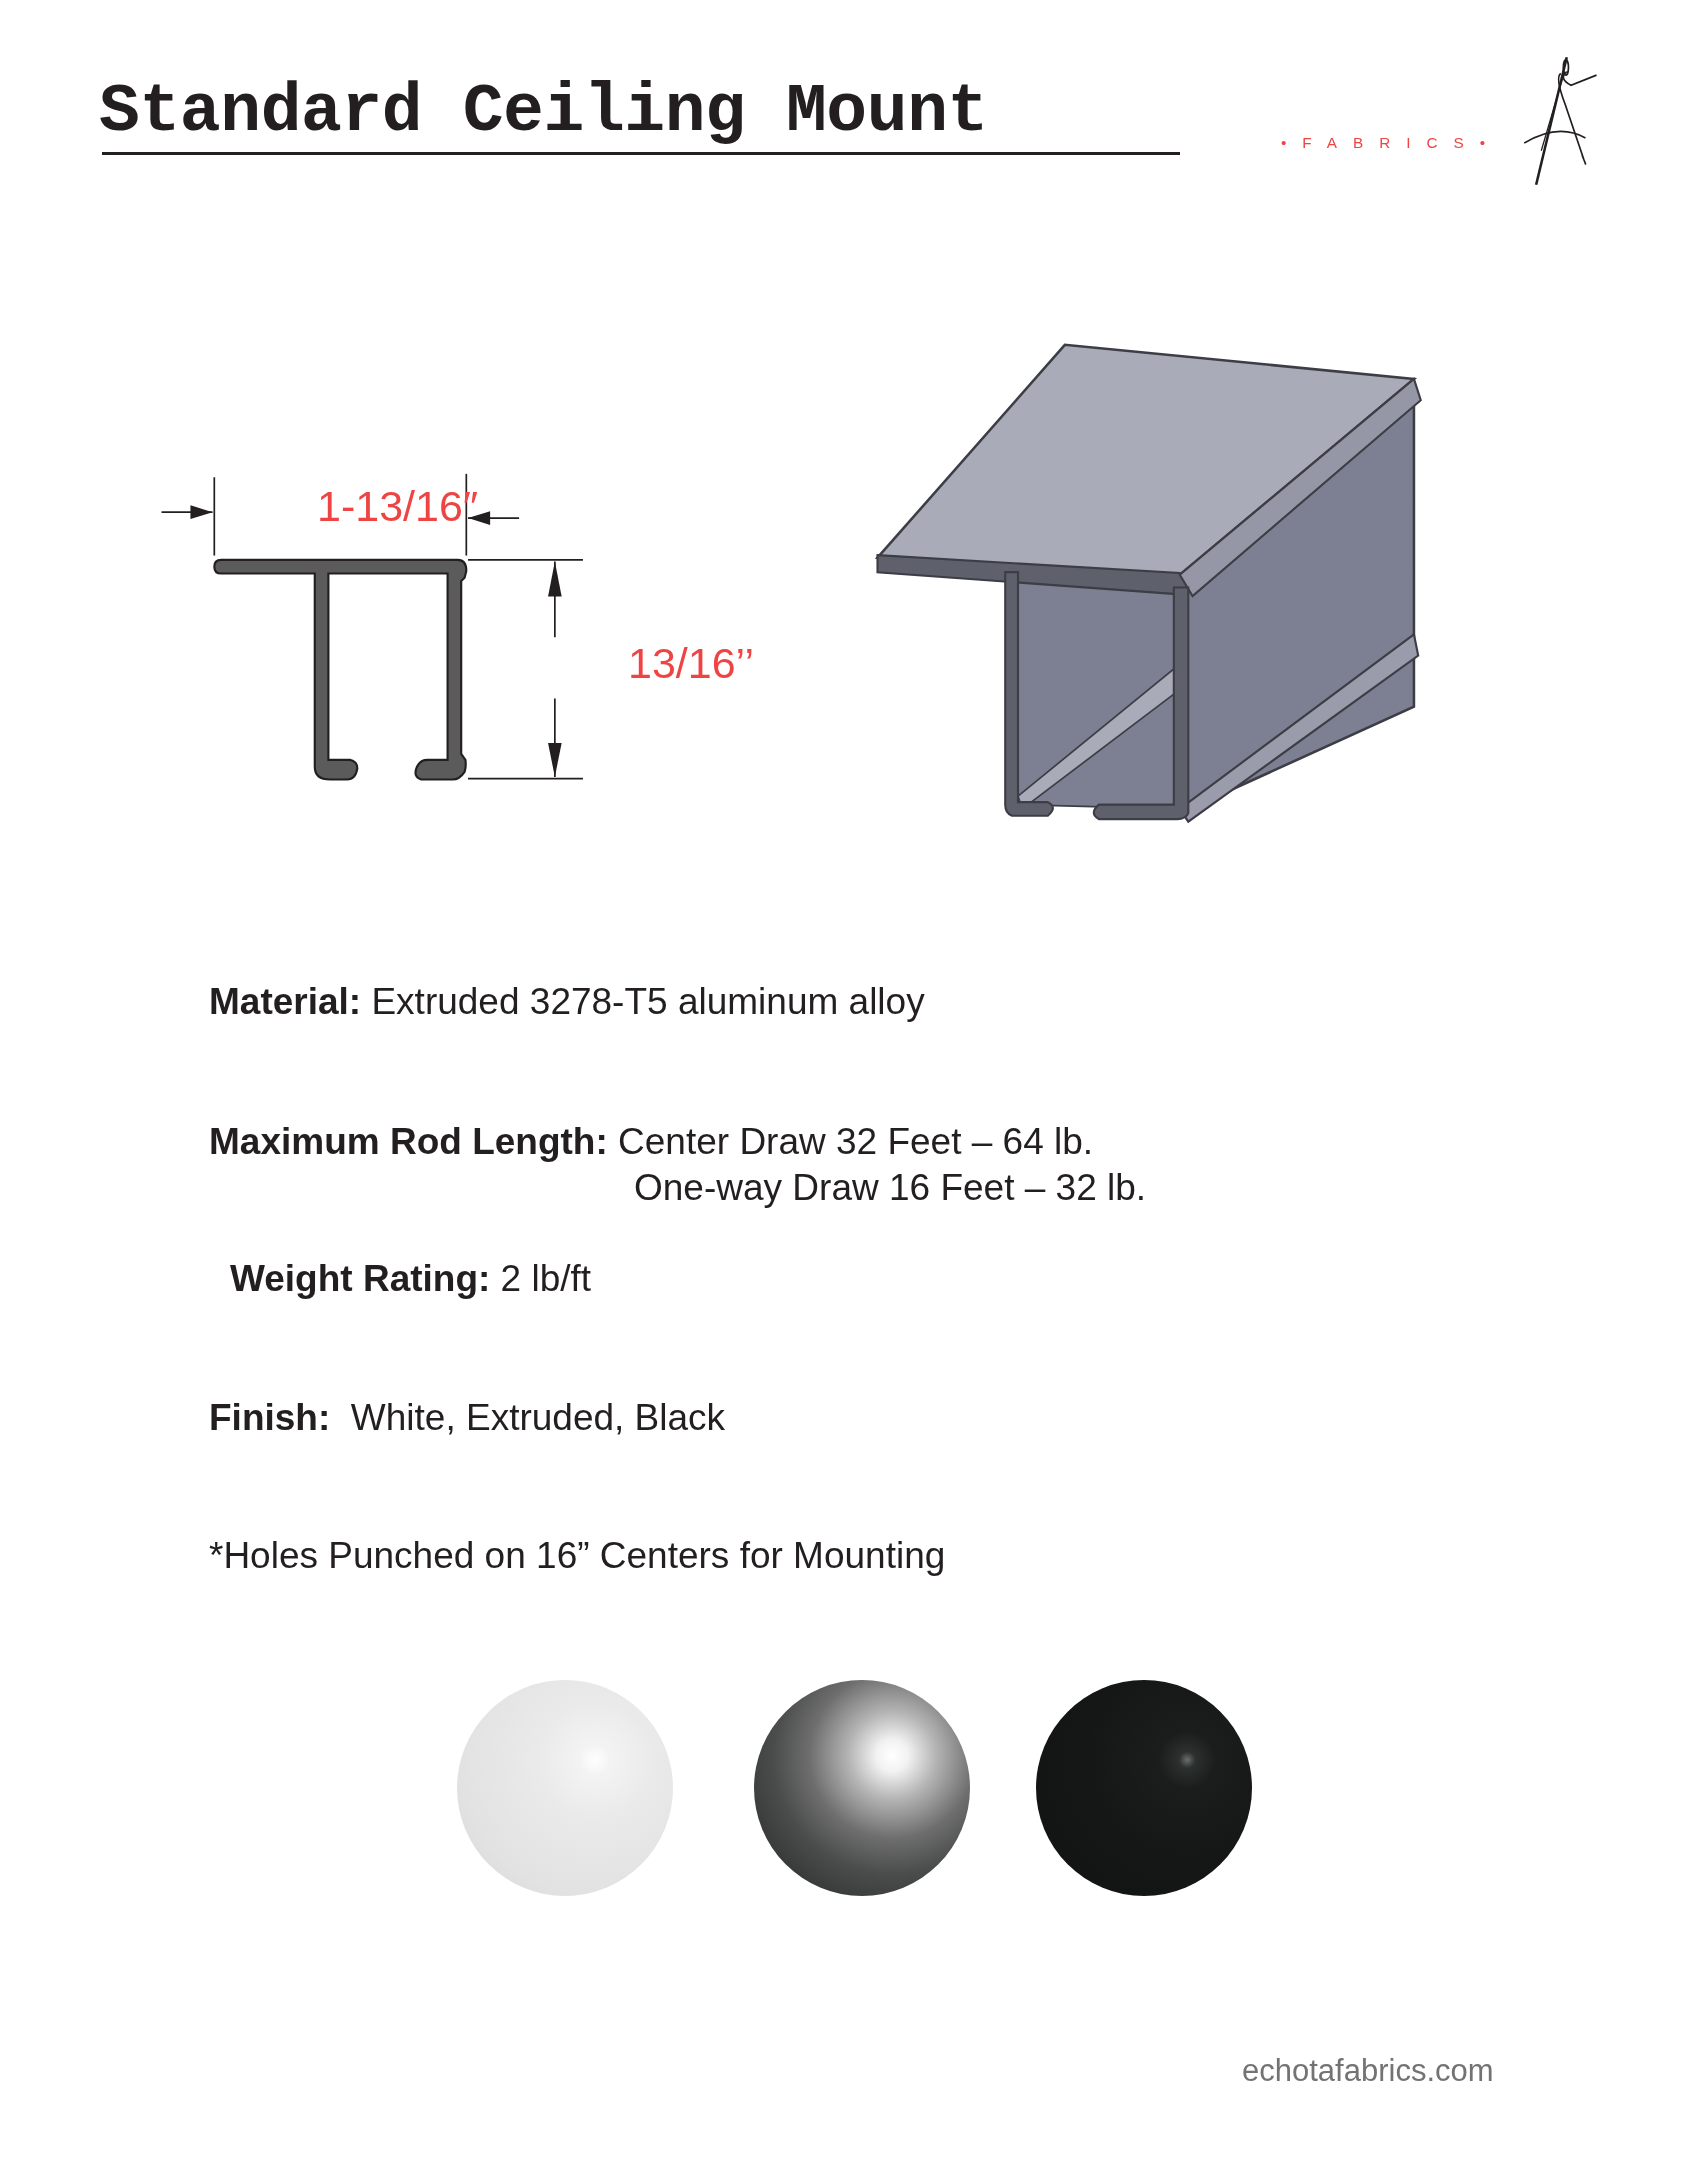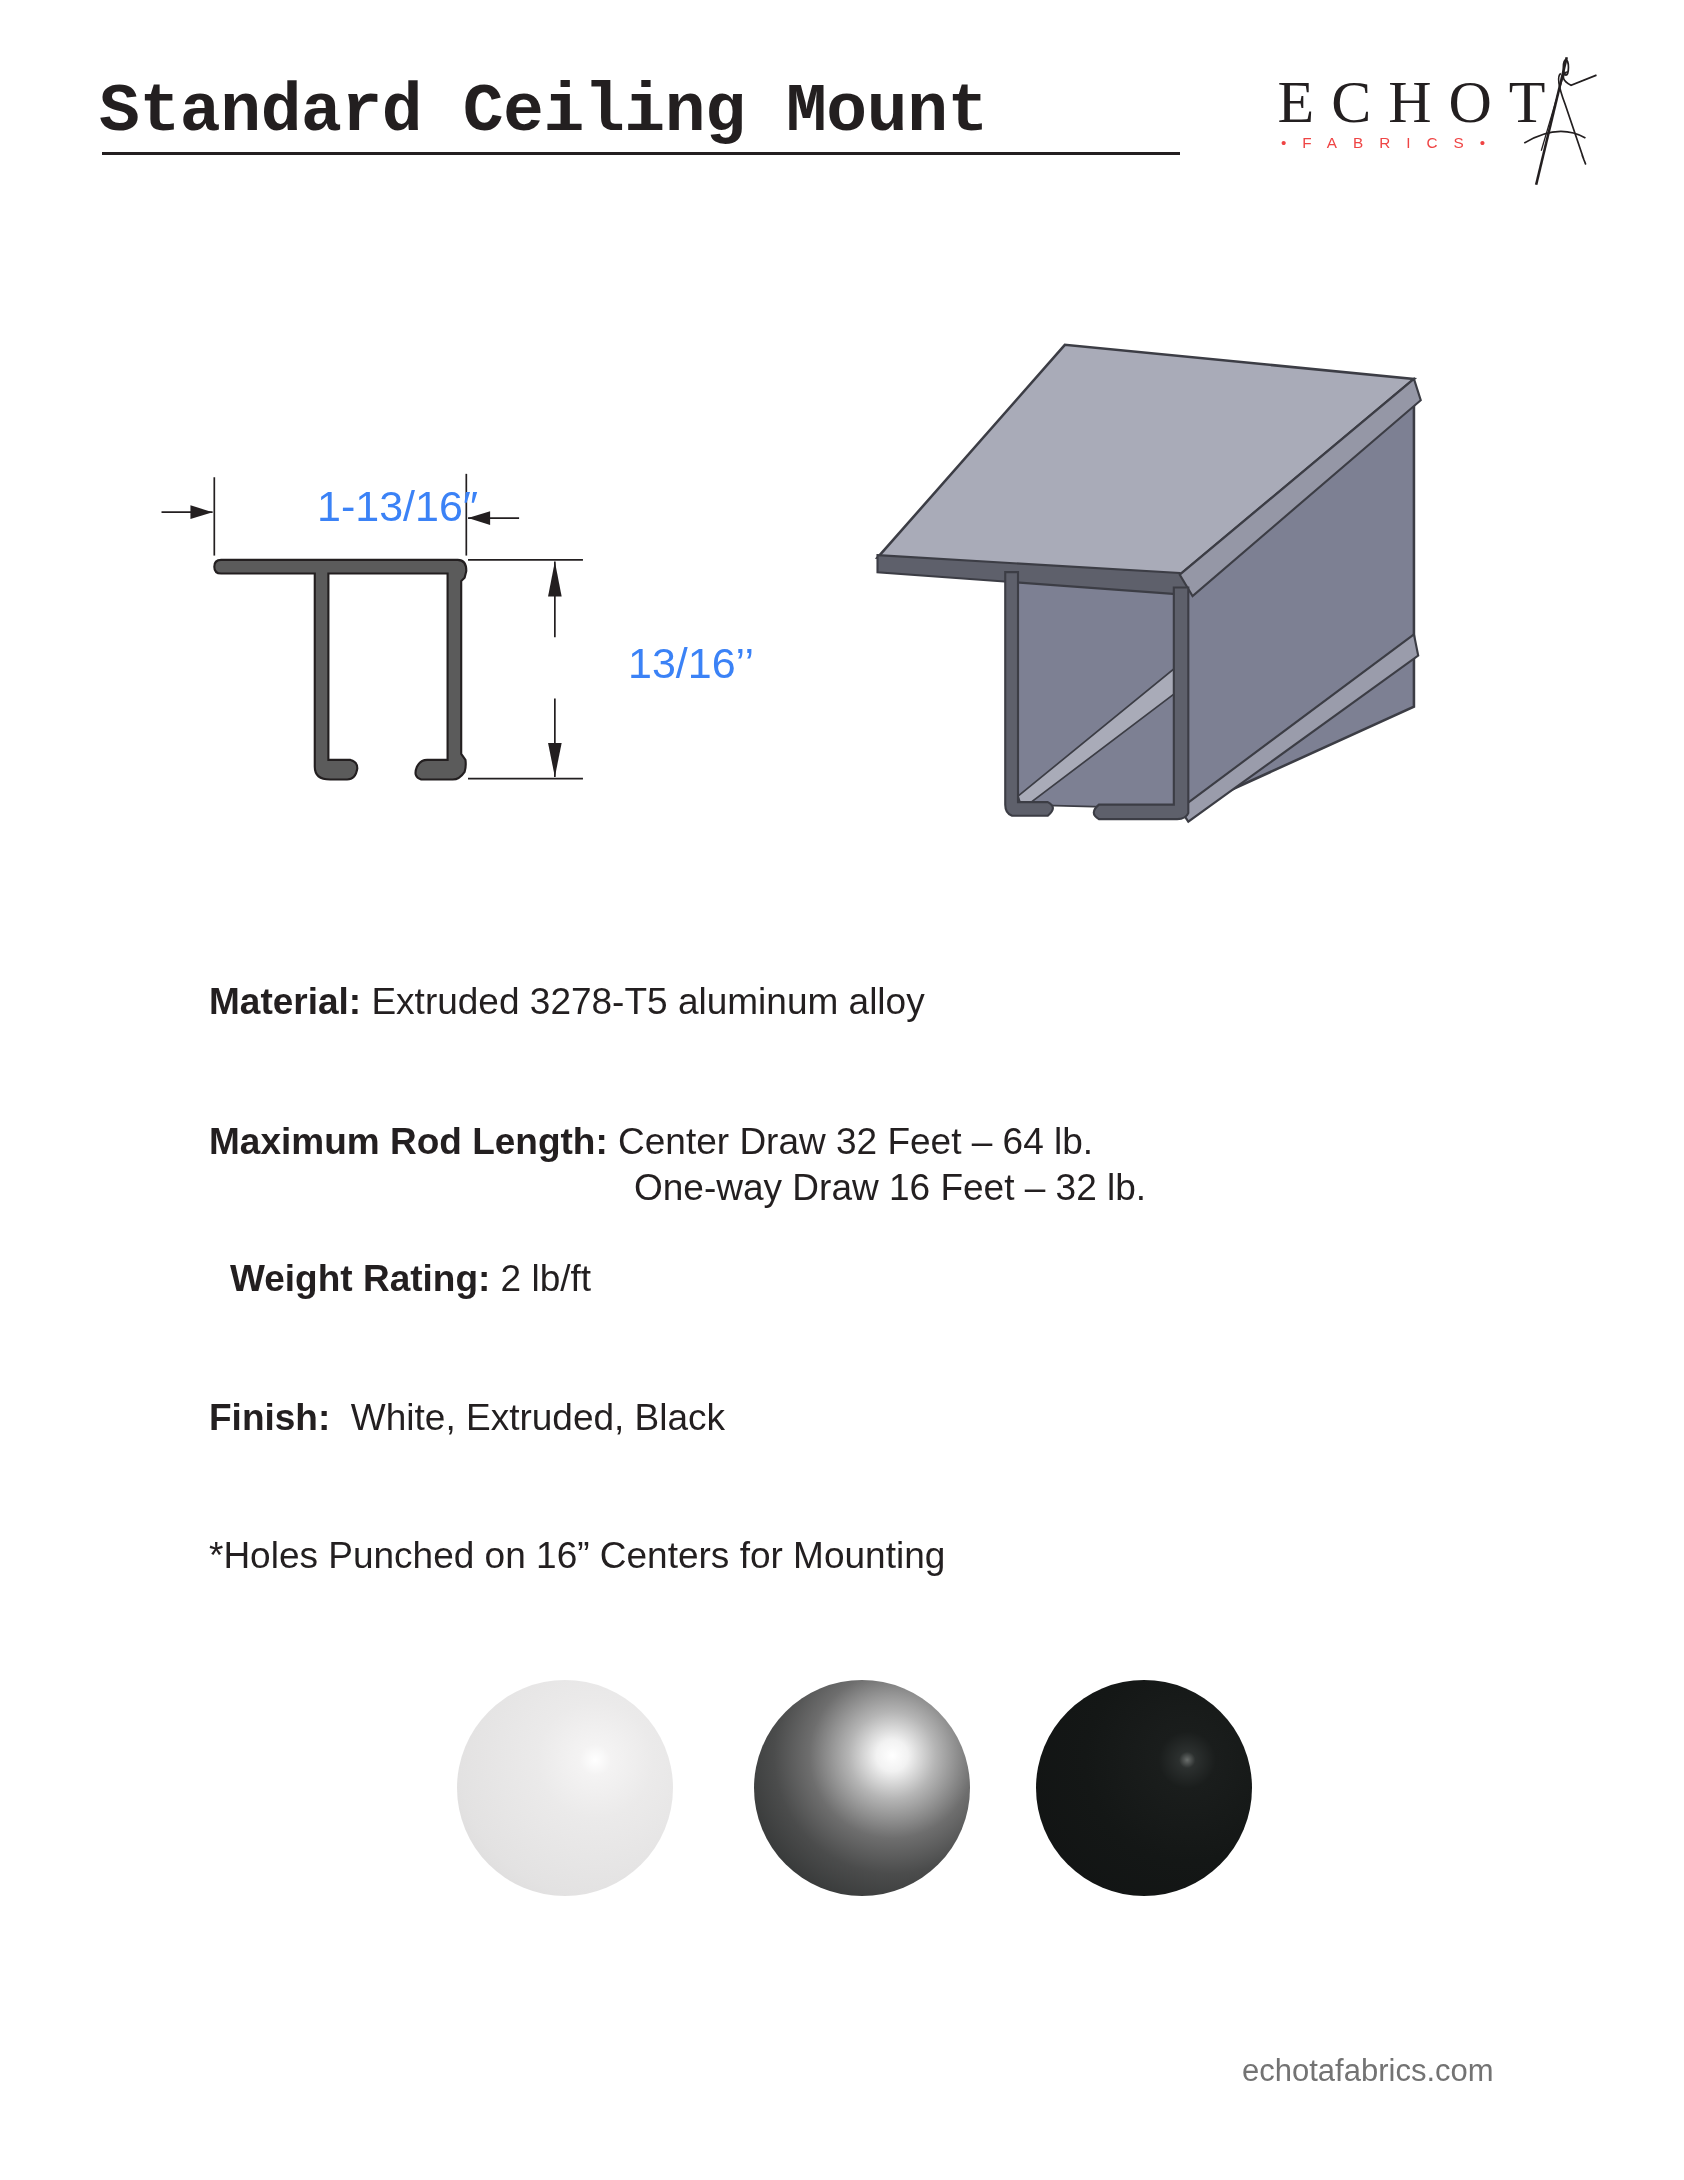--- a/index.html
+++ b/index.html
@@ -6,21 +6,21 @@
   body { width: 1685px; height: 2181px; position: relative; overflow: hidden; font-family: "Liberation Sans", sans-serif; color: #231f20; }
   .abs { position: absolute; }
   #title { left: 99px; top: 73px; font-size: 68px; font-weight: bold; letter-spacing: -0.4px; white-space: nowrap; font-family: Liberation Mono, monospace; }
   #title-rule { left: 102px; top: 152px; width: 1078px; height: 3.4px; background: #231f20; }
   #logo { left: 1269px; top: 53px; width: 332px; height: 136px; }
   #logo-word { position: absolute; left: 8.5px; top: 15.3px; font-family: "Liberation Serif", serif; font-size: 60px; letter-spacing: 17px; color: #231f20; white-space: nowrap; }
   #logo-sub { position: absolute; left: 12px; top: 81px; font-size: 15.3px; letter-spacing: 16px; color: #ef4444; white-space: nowrap; }
   #logo-needle { position: absolute; left: 0; top: 0; }
   #profile { left: 153px; top: 460px; }
   #rail3d { left: 869px; top: 332px; }
-  .dim { font-size: 43px; color: #3b82f6; white-space: nowrap; }
+  .dim { font-size: 43px; color: #ef4444; white-space: nowrap; }
   #dim-width { left: 317px; top: 482px; }
   #dim-height { left: 628px; top: 639px; }
   .spec { left: 209px; font-size: 37px; white-space: nowrap; }
   .spec b { font-weight: bold; }
   #spec-material { top: 981px; }
   #spec-rod { top: 1121px; }
   #spec-rod-2 { left: 634px; top: 1167px; font-size: 37px; white-space: nowrap; }
   #spec-weight { top: 1258px; margin-left: 21px; }
   #spec-finish { top: 1397px; }
   #spec-holes { top: 1535px; }
@@ -30,21 +30,20 @@
   #sphere-black { left: 1036px; background: radial-gradient(circle at 70% 37%, #6a6e6c 0%, #2c302f 4%, #1a1d1c 14%, #141716 50%, #111313 100%); }
   #url { left: 1242px; top: 2053px; font-size: 31px; color: #737373; white-space: nowrap; }
 </style>
 </head>
 <body>
 
 <div id="title" class="abs">Standard Ceiling Mount</div>
 <div id="title-rule" class="abs"></div>
 
 <div id="logo" class="abs">
-  <span id="logo-word">ECHOT</span>
   <span id="logo-sub">•FABRICS•</span>
   <svg id="logo-needle" width="332" height="136" viewBox="0 0 390 160">
     <line x1="350" y1="5" x2="314" y2="155" stroke="#231f20" stroke-width="3"></line>
     <ellipse cx="349" cy="17" rx="3" ry="9" fill="none" stroke="#231f20" stroke-width="2"></ellipse>
     <path d="M350 22 Q340 30 355 38 L385 26" fill="none" stroke="#231f20" stroke-width="2"></path>
     <path d="M343 24 Q336 28 348 60 L370 125 Q375 138 368 120" fill="none" stroke="#231f20" stroke-width="2"></path>
     <path d="M300 106 Q340 82 372 100" fill="none" stroke="#231f20" stroke-width="2"></path>
     <line x1="345" y1="30" x2="320" y2="115" stroke="#231f20" stroke-width="1.5"></line>
   </svg>
 </div>

